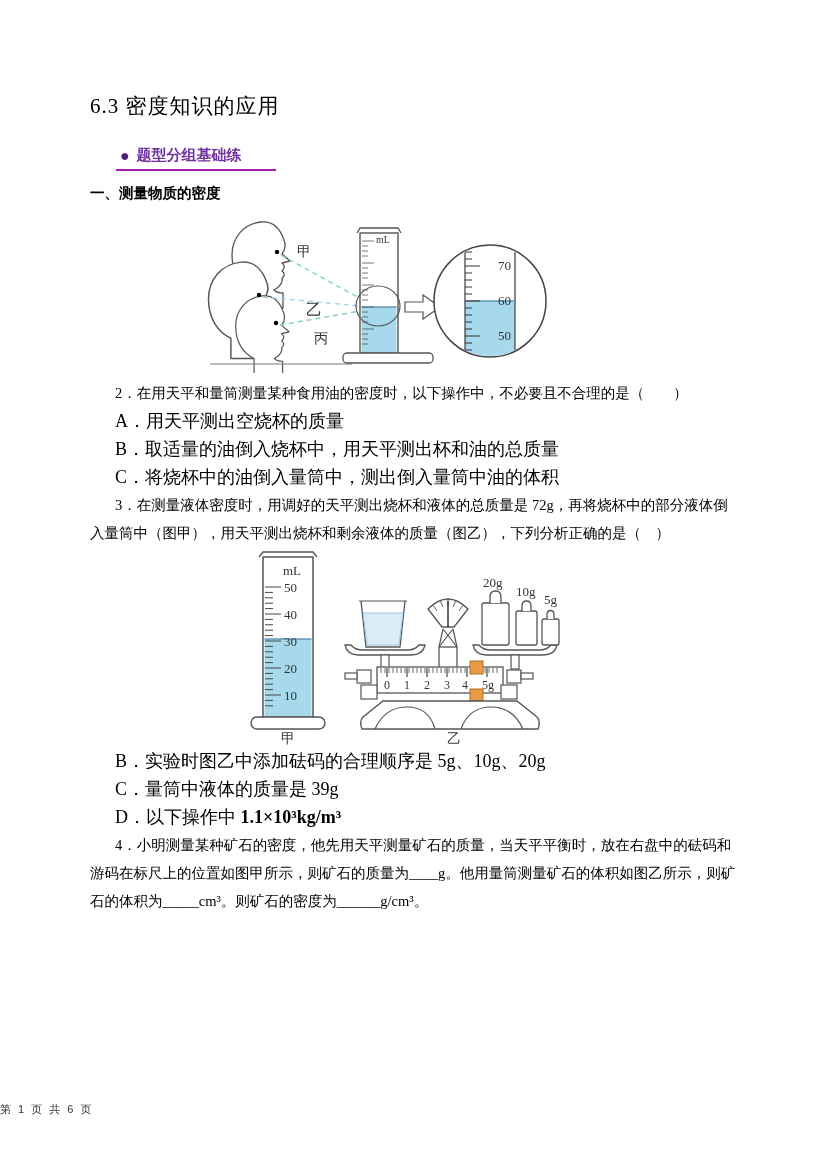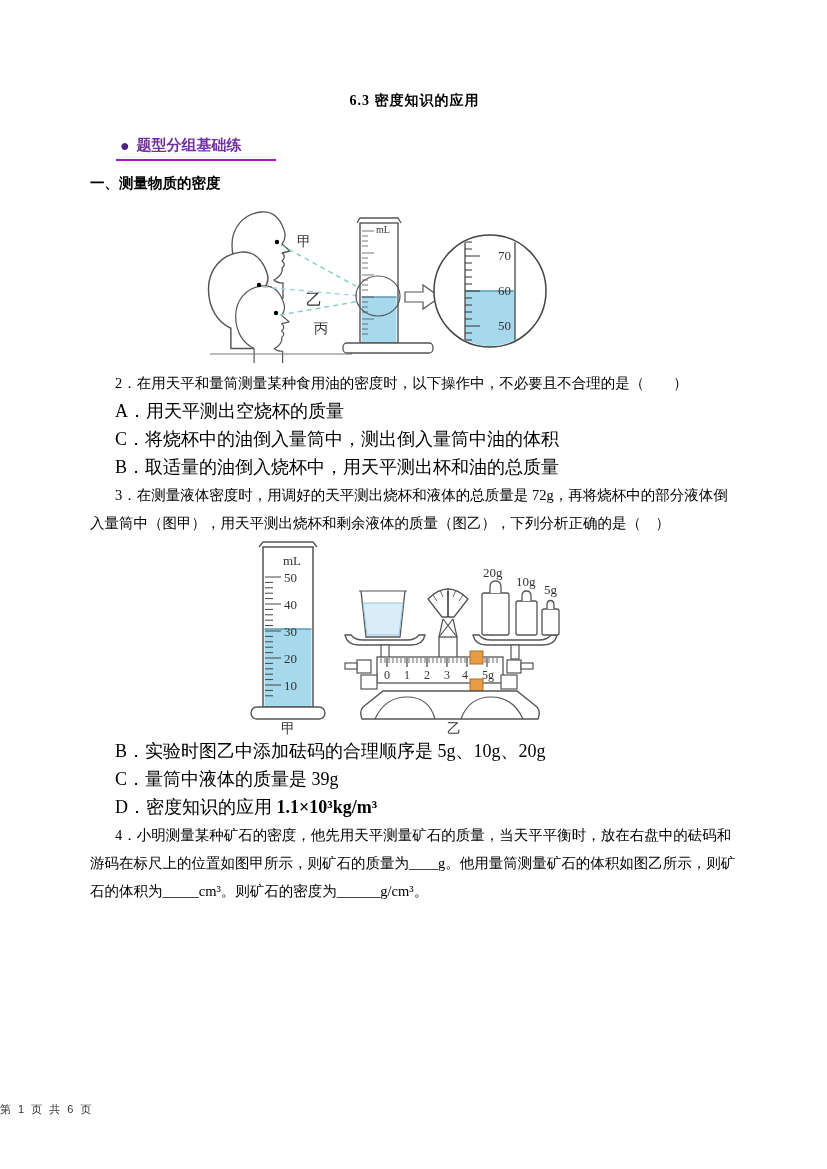--- a/index.html
+++ b/index.html
@@ -1,21 +1,21 @@
 <!DOCTYPE html>
 <html><head>
 <meta charset="utf-8">
 <style>
   html,body{margin:0;padding:0;background:#e8e8e8;}
   .page{
     width:827px;height:1169px;background:#ffffff;position:relative;
     box-sizing:border-box;padding:92px 88px 0 90px;margin:0 auto;
     font-family:"Liberation Serif","DejaVu Serif",serif;color:#000;
   }
-  .title{font-size:14px;font-weight:bold;text-align:center;margin:0 0 26px 0;letter-spacing:1px;}
+  .title{font-size:21px;font-weight:normal;text-align:left;margin:0 0 26px 0;letter-spacing:1px;}
   .badge{
     display:inline-block;margin-left:26px;font-size:15px;font-weight:bold;
     color:#7030a0;border-bottom:2px solid #a21caf;padding:0 34px 3px 4px;
     font-family:Liberation Mono, monospace;
   }
   .badge .dot{color:#4f1f7e;font-size:16px;margin-right:7px;vertical-align:-1px;}
   .topic{font-size:14.5px;font-weight:bold;margin:13px 0 18px 0;}
   p.q{font-size:14.5px;line-height:28px;margin:0;text-indent:25px;}
   p.opt{font-size:18px;line-height:28px;margin:0 0 0 25px;}
   .fig1wrap{margin:10px 0 6px 112px;}
@@ -126,22 +126,22 @@
         </g>
         <text x="309" y="49" font-size="13" text-anchor="end">70</text>
         <text x="309" y="84" font-size="13" text-anchor="end">60</text>
         <text x="309" y="119" font-size="13" text-anchor="end">50</text>
       </g>
     </svg>
   </div>
 
   <p class="q"><span>2．</span><span>在用天平和量筒测量某种食用油的密度时，以下操作中，不必要且不合理的是（　　）</span></p>
   <p class="opt"><span>A．</span><span>用天平测出空烧杯的质量</span></p>
+  <p class="opt"><span>B．</span><span>取适量的油倒入烧杯中，用天平测出杯和油的总质量</span></p>
   <p class="opt"><span>C．</span><span>将烧杯中的油倒入量筒中，测出倒入量筒中油的体积</span></p>
-  <p class="opt"><span>B．</span><span>取适量的油倒入烧杯中，用天平测出杯和油的总质量</span></p>
 
   <p class="q"><span>3．</span><span>在测量液体密度时，用调好的天平测出烧杯和液体的总质量是 72g，再将烧杯中的部分液体倒入量筒中（图甲），用天平测出烧杯和剩余液体的质量（图乙），下列分析正确的是（　）</span></p>
 
   
   <div class="fig2wrap">
     <svg width="332" height="194" viewBox="0 0 332 194">
 
       <rect x="28" y="6" width="50" height="160" fill="#fff" stroke="#555" stroke-width="1.5"></rect>
       <path d="M24,6 L28,1 L78,1 L82,6" fill="none" stroke="#555" stroke-width="1.3"></path>
       <rect x="29.5" y="88" width="47" height="77" fill="#a6d9ec"></rect>
@@ -272,18 +272,18 @@
 
       <path d="M148,150 L282,150 L302,166 Q306,170 303,178 L127,178 Q124,170 128,166 Z" fill="#fff" stroke="#555" stroke-width="1.4"></path>
       <path d="M140,178 Q150,156 172,156 Q194,156 200,178" fill="none" stroke="#555" stroke-width="1.2"></path>
       <path d="M226,178 Q234,156 256,156 Q278,156 288,178" fill="none" stroke="#555" stroke-width="1.2"></path>
       <text x="212" y="192" font-size="14">乙</text>
     </svg>
   </div>
 
   <p class="opt"><span>B．</span><span>实验时图乙中添加砝码的合理顺序是 5g、10g、20g</span><b></b></p>
   <p class="opt"><span>C．</span><span>量筒中液体的质量是 39g</span><b></b></p>
-  <p class="opt"><span>D．</span><span>密度知识的应用 </span><b>1.1×10³kg/m³</b></p>
+  <p class="opt"><span>D．</span><span>以下操作中 </span><b>1.1×10³kg/m³</b></p>
 
   <p class="q"><span>4．</span><span>小明测量某种矿石的密度，他先用天平测量矿石的质量，当天平平衡时，放在右盘中的砝码和游码在标尺上的位置如图甲所示，则矿石的质量为____g。他用量筒测量矿石的体积如图乙所示，则矿石的体积为_____cm³。则矿石的密度为______g/cm³。</span></p>
 
   <div class="footer">第 1 页 共 6 页</div>
 </div>
 
 </body></html>

